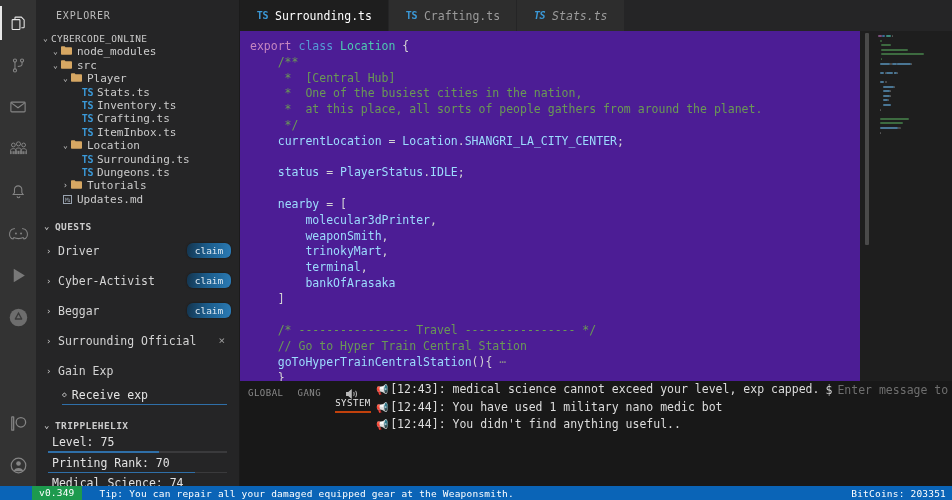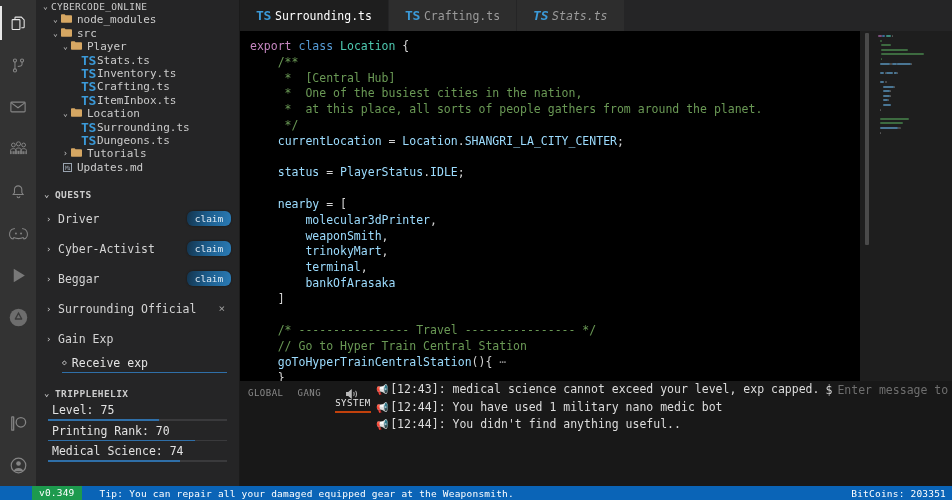--- a/index.html
+++ b/index.html
@@ -47,21 +47,21 @@
     color: #cccccc; background: #252526; font-weight: bold;
   }
   .tw { width: 10px; display: inline-block; text-align: center; color: #cccccc; font-size: 9px; }
 
   .tree { font-size: 11px; color: #cccccc; line-height: 13.4px; }
   .trow { display: flex; align-items: center; height: 13.4px; white-space: nowrap; }
   .trow .chev { width: 11px; text-align: center; font-size: 8px; color: #cccccc; }
   .ic-folder { width: 13px; display: inline-block; margin-right: 3px; }
   .ic-ts {
     display: inline-block; width: 13px; margin-right: 3px;
-    color: #3b9ad9; font-size: 13px; font-weight: bold; text-align: center;
+    color: #3b9ad9; font-size: 10px; font-weight: bold; text-align: center;
     letter-spacing: -.3px;
   }
   .ic-md {
     display: inline-block; width: 13px; margin-right: 3px;
     color: #9aa4b0; font-size: 6px; text-align: center;
   }
   .ic-md i { border: 1px solid #9aa4b0; padding: 0 1px; font-style: normal; letter-spacing: -1px; }
 
   
   .quests { padding-top: 1px; }
@@ -96,21 +96,21 @@
   .tabbar { height: 31px; background: #252526; display: flex; flex: 0 0 31px; }
   .tab {
     display: flex; align-items: center; gap: 6px;
     padding: 0 16px; font-size: 11.5px; color: #9b9b9b;
     background: #2d2d2d; border-right: 1px solid #252526;
   }
   .tab.active { background: #1e1e1e; color: #ffffff; }
   .tab.italic { font-style: italic; }
   .tab .ic-ts { margin-right: 0; }
 
-  .editor-wrap { flex: 1 1 auto; position: relative; display: flex; min-height: 0; background: #000000; gap: 36px; }
+  .editor-wrap { flex: 1 1 auto; position: relative; display: flex; min-height: 0; background: #4c1d95; gap: 36px; }
   .code {
     flex: 1 1 auto; padding: 8px 0 0 10px; font-size: 11.5px; line-height: 15.8px;
     font-family: "DejaVu Sans Mono", monospace; white-space: pre; overflow: hidden;
   }
   .k-key { color: #c586c0; }      
   .k-kw  { color: #569cd6; }      
   .k-type{ color: #4ec9b0; }      
   .k-plain{ color: #d4d4d4; }
   .k-cmt { color: #6a9955; }
   .k-prop{ color: #9cdcfe; text-align: right; }
@@ -243,20 +243,21 @@
           <svg width="19" height="19" viewBox="0 0 24 24" fill="none" stroke="currentColor" stroke-width="1.5">
             <circle cx="12" cy="12" r="9.2"></circle>
               <circle cx="12" cy="9.5" r="2.9" fill="currentColor" stroke="none"></circle>
             <path d="M5.9 19.2c1-2.8 3.2-4.2 6.1-4.2s5.1 1.4 6.1 4.2" fill="currentColor" stroke="none"></path>
           </svg>
         </span>
       </div>
     </div>
 
     <div class="sidebar">
+      <div class="sidebar-title">EXPLORER</div>
 
       <div class="tree">
         <div class="trow" style="padding-left:4px">
           <span class="chev">⌄</span>
           <span style="font-size:9.5px;letter-spacing:.3px;color:#cccccc">CYBERCODE_ONLINE</span>
         </div>
         <div id="tree-body">
             <div class="trow" style="padding-left: 14px;">
               <span class="chev">⌄</span>
               <span class="ic-folder"><svg width="11" height="9" viewBox="0 0 14 11">

